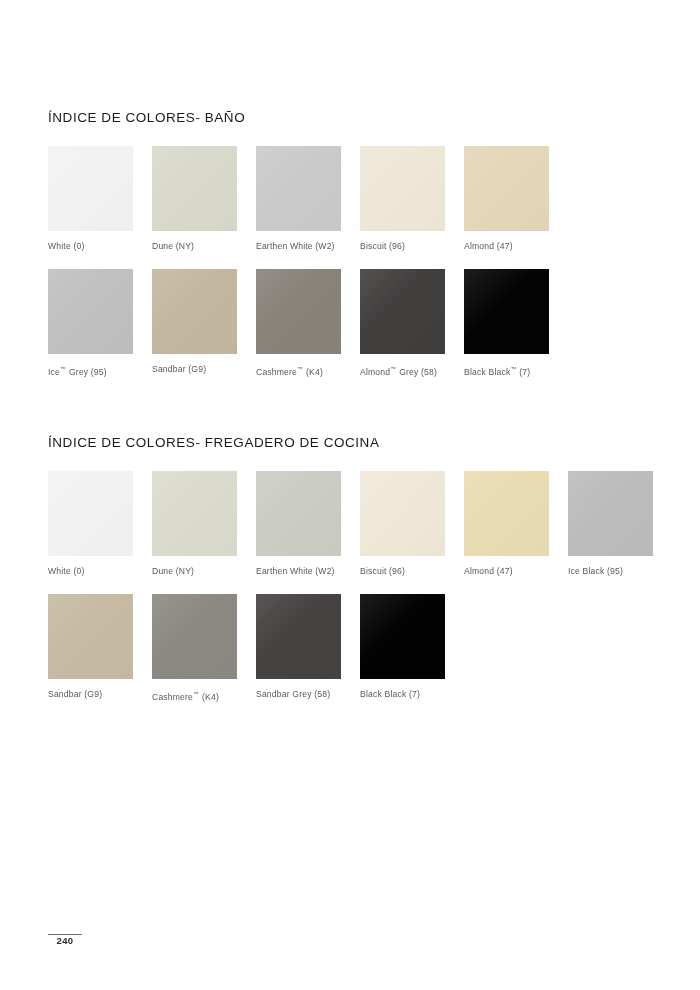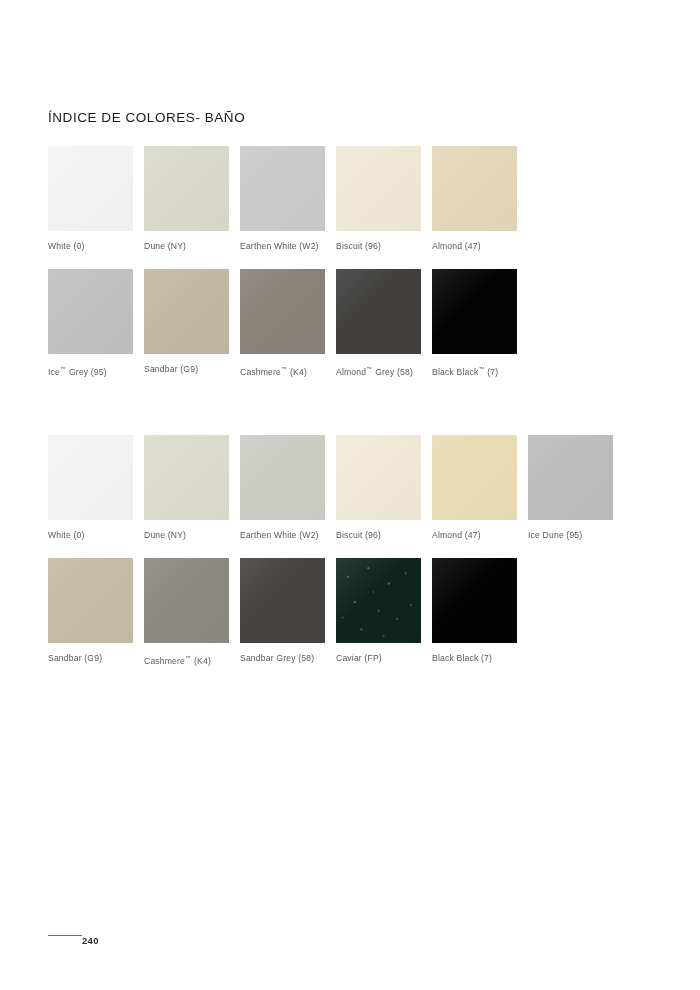--- a/index.html
+++ b/index.html
@@ -40,21 +40,21 @@
     font-weight: 400;
     margin: 0 0 20px 0;
     line-height: 1.2;
     white-space: nowrap;
   }
 
   
   .swatch-row {
     display: grid;
     grid-template-columns: repeat(6, 96px);
-    column-gap: 0px;
+    column-gap: 8px;
     margin-bottom: 4px;
   }
   .swatch-row.row-second { margin-top: 16px; }
 
   .swatch-cell {
     width: 96px;
     box-sizing: border-box;
   }
 
   .swatch-chip {
@@ -111,21 +111,23 @@
   .swatch-label .code {
     margin-left: 2.5px;
   }
 
   
   .page-footer {
     position: absolute;
     left: 48px;
     bottom: 44px;
     display: flex;
+    align-items: center;
     gap: 0;
+    flex-direction: column;
   }
   .footer-rule {
     width: 34px;
     height: 1px;
     background: #6d6d6d;
     display: block;
   }
   .page-number {
     font-size: 9.5px;
     font-weight: bold;
@@ -181,20 +183,21 @@
             <span class="swatch-chip" style="background: rgb(64, 63, 62);"></span>
             <div class="swatch-label"><span>Almond</span><span class="tm">™</span><span> Grey</span><span class="code">(58)</span></div>
           </div>
           <div class="swatch-cell">
             <span class="swatch-chip" style="background: rgb(4, 4, 4);"></span>
             <div class="swatch-label"><span>Black Black</span><span class="tm">™</span><span class="code">(7)</span></div>
           </div>
         </div>
       </div>
       <div class="section">
+        <h2 class="section-title">ÍNDICE DE COLORES- FREGADERO DE COCINA</h2>
         <div class="swatch-row">
           <div class="swatch-cell">
             <span class="swatch-chip" style="background: rgb(242, 242, 242);"></span>
             <div class="swatch-label"><span>White</span><span class="code">(0)</span></div>
           </div>
           <div class="swatch-cell">
             <span class="swatch-chip" style="background: rgb(219, 219, 205);"></span>
             <div class="swatch-label"><span>Dune</span><span class="code">(NY)</span></div>
           </div>
           <div class="swatch-cell">
@@ -204,39 +207,35 @@
           <div class="swatch-cell">
             <span class="swatch-chip" style="background: rgb(240, 232, 215);"></span>
             <div class="swatch-label"><span>Biscuit</span><span class="code">(96)</span></div>
           </div>
           <div class="swatch-cell">
             <span class="swatch-chip" style="background: rgb(232, 220, 179);"></span>
             <div class="swatch-label"><span>Almond</span><span class="code">(47)</span></div>
           </div>
           <div class="swatch-cell">
             <span class="swatch-chip" style="background: rgb(188, 188, 188);"></span>
-            <div class="swatch-label"><span>Ice Dune</span><span class="code">(95)</span></div>
+            <div class="swatch-label"><span>Ice Black</span><span class="code">(95)</span></div>
           </div>
         </div>
         <div class="swatch-row row-second">
           <div class="swatch-cell">
             <span class="swatch-chip" style="background: rgb(198, 186, 163);"></span>
             <div class="swatch-label"><span>Sandbar</span><span class="code">(G9)</span></div>
           </div>
           <div class="swatch-cell">
             <span class="swatch-chip" style="background: rgb(140, 137, 131);"></span>
             <div class="swatch-label"><span>Cashmere</span><span class="tm">™</span><span class="code">(K4)</span></div>
           </div>
           <div class="swatch-cell">
             <span class="swatch-chip" style="background: rgb(69, 66, 65);"></span>
             <div class="swatch-label"><span>Sandbar Grey</span><span class="code">(58)</span></div>
-          </div>
-          <div class="swatch-cell">
-            <span class="swatch-chip speckled" style="background: rgb(16, 37, 29);"></span>
-            <div class="swatch-label"><span>Caviar</span><span class="code">(FP)</span></div>
           </div>
           <div class="swatch-cell">
             <span class="swatch-chip" style="background: rgb(3, 3, 3);"></span>
             <div class="swatch-label"><span>Black Black</span><span class="code">(7)</span></div>
           </div>
         </div>
       </div>
     </div>
 
   <div class="page-footer">

